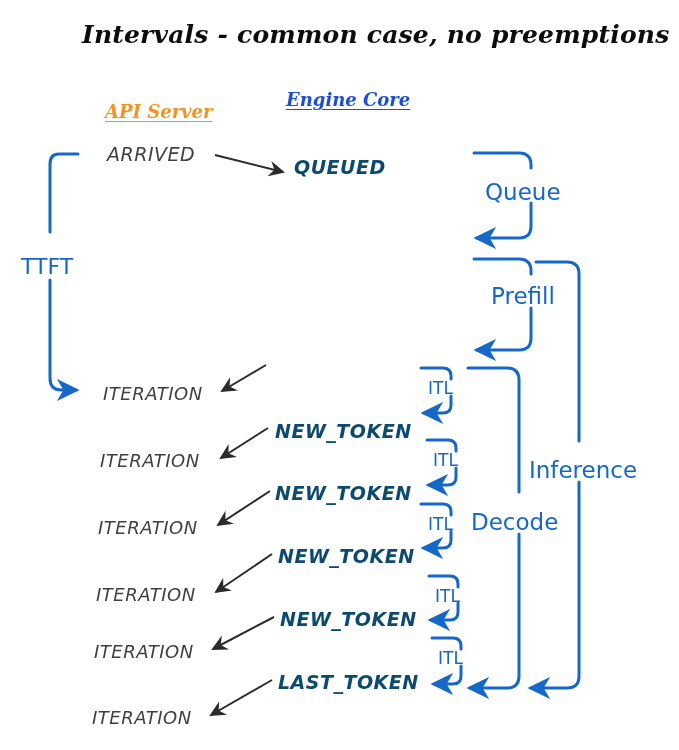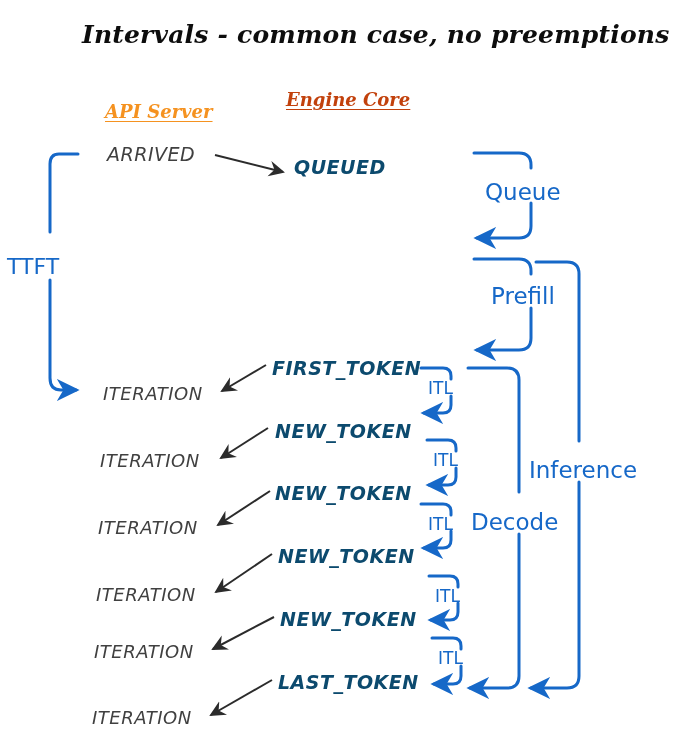--- a/index.html
+++ b/index.html
@@ -44,21 +44,21 @@
   
   .colhead {
     font-family: "DejaVu Serif", serif;
     font-style: italic;
     font-weight: bold;
     font-size: 18px;
     text-decoration: underline;
     text-underline-offset: 3px;
   }
   .colhead.api { color: #F59220; }
-  .colhead.engine { color: #c2410c; }
+  .colhead.engine { color: #1d4ed8; }
 
   
   .state {
     font-family: "DejaVu Sans", sans-serif;
     font-style: italic;
     font-size: 19px;
     font-weight: 500;
     letter-spacing: 0.5px;
   }
   .state.api { color: #404040; font-style: italic; }
@@ -162,28 +162,27 @@
 
   <div class="txt state api" style="left:107px; top:145px;">ARRIVED</div>
   <div class="txt state api small" style="left:103px; top:385px;">ITERATION</div>
   <div class="txt state api small" style="left:100px; top:452px;">ITERATION</div>
   <div class="txt state api small" style="left:98px; top:519px;">ITERATION</div>
   <div class="txt state api small" style="left:96px; top:586px;">ITERATION</div>
   <div class="txt state api small" style="left:94px; top:643px;">ITERATION</div>
   <div class="txt state api small" style="left:92px; top:709px;">ITERATION</div>
 
   <div class="txt state engine" style="left:294px; top:158px;">QUEUED</div>
-  <div class="txt state engine" style="left:272px; top:359px;">FIRST_TOKEN</div>
   <div class="txt state engine" style="left:275px; top:422px;">NEW_TOKEN</div>
   <div class="txt state engine" style="left:275px; top:484px;">NEW_TOKEN</div>
   <div class="txt state engine" style="left:278px; top:547px;">NEW_TOKEN</div>
   <div class="txt state engine" style="left:280px; top:610px;">NEW_TOKEN</div>
   <div class="txt state engine" style="left:278px; top:673px;">LAST_TOKEN</div>
 
-  <div class="txt bluelabel" style="left:7px; top:256px;">TTFT</div>
+  <div class="txt bluelabel" style="left:21px; top:256px;">TTFT</div>
   <div class="txt bluelabel" style="left:485px; top:181px; font-size:23px;">Queue</div>
   <div class="txt bluelabel" style="left:491px; top:285px; font-size:23px;">Prefill</div>
   <div class="txt bluelabel" style="left:471px; top:511px; font-size:23px;">Decode</div>
   <div class="txt bluelabel" style="left:529px; top:459px; font-size:23px;">Inference</div>
 
   <div class="txt bluelabel itl" style="left:428px; top:380px;">ITL</div>
   <div class="txt bluelabel itl" style="left:433px; top:452px;">ITL</div>
   <div class="txt bluelabel itl" style="left:428px; top:516px;">ITL</div>
   <div class="txt bluelabel itl" style="left:435px; top:588px;">ITL</div>
   <div class="txt bluelabel itl" style="left:438px; top:650px;">ITL</div>

